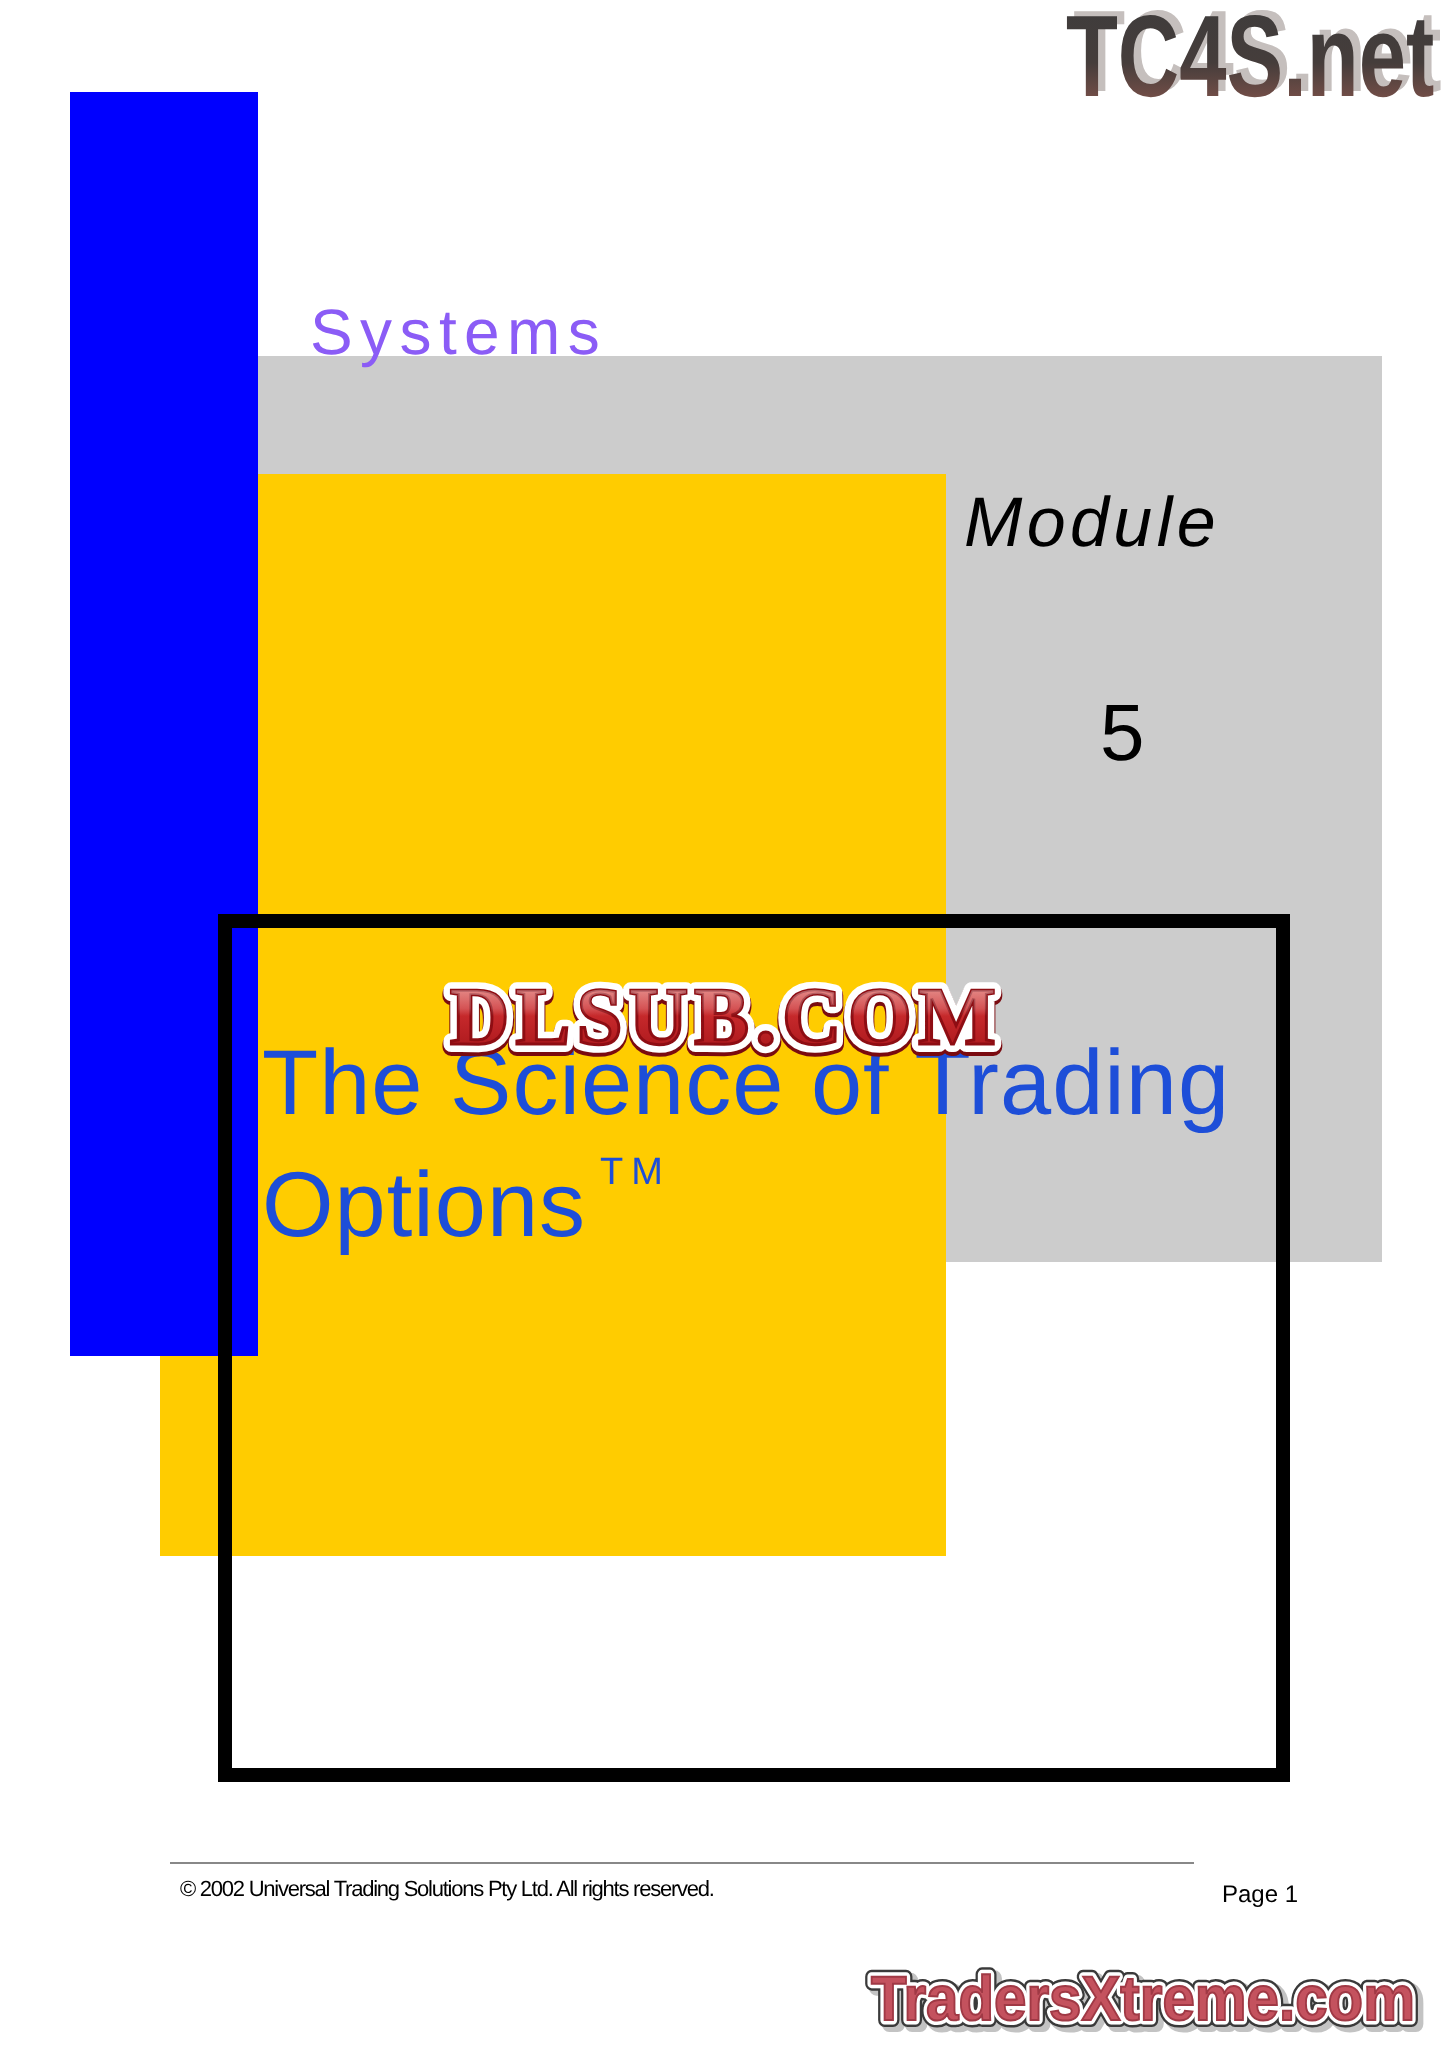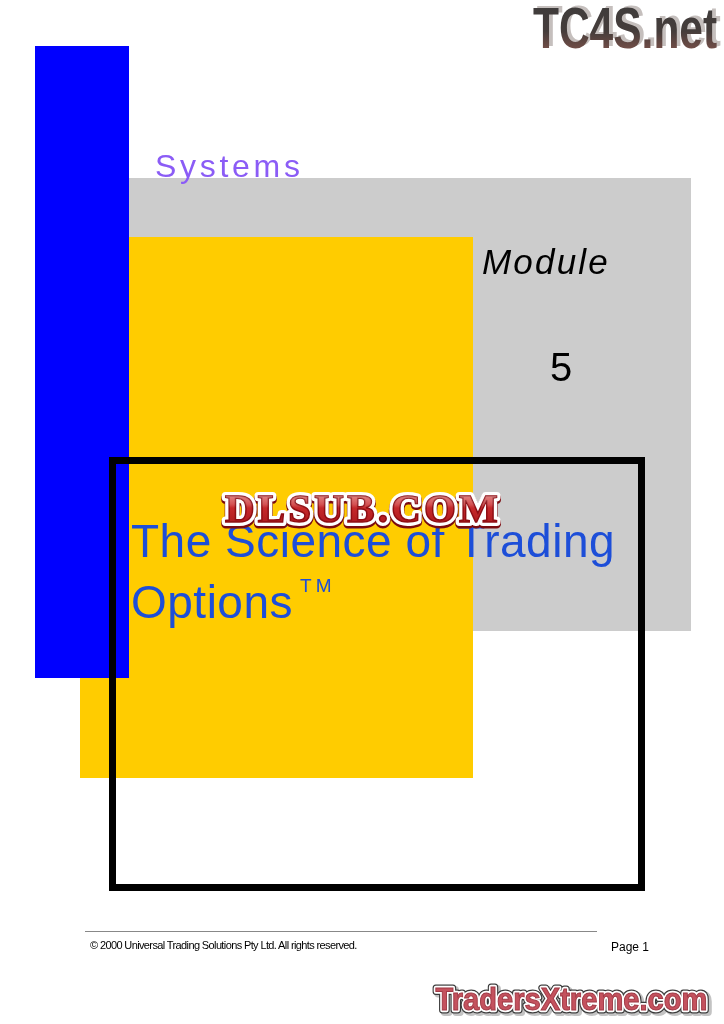--- a/index.html
+++ b/index.html
@@ -69,14 +69,14 @@
   <svg class="abs" id="txt" style="left:426px;top:975px;" width="299" height="49" viewBox="0 0 299 49">
     <g font-family="Liberation Sans" font-weight="bold" font-size="31.5" transform="scale(0.925,1)">
       <text x="10.3" y="35" fill="#555" opacity="0.35" stroke="#555" stroke-width="8" stroke-linejoin="round" transform="translate(2.5,2)">TradersXtreme.com</text>
       <text x="10.3" y="35" fill="#3a3a3a" stroke="#3a3a3a" stroke-width="7" stroke-linejoin="round">TradersXtreme.com</text>
       <text x="10.3" y="35" fill="#ffffff" stroke="#ffffff" stroke-width="4.5" stroke-linejoin="round">TradersXtreme.com</text>
       <text x="10.3" y="35" fill="#c4525e" stroke="#a03945" stroke-width="1">TradersXtreme.com</text>
     </g>
   </svg>
 
   <div class="abs" id="footline"></div>
-  <div class="abs" id="copyright">© 2000 Universal Trading Solutions Pty Ltd. All rights reserved.</div>
+  <div class="abs" id="copyright">© 2002 Universal Trading Solutions Pty Ltd. All rights reserved.</div>
   <div class="abs" id="pagenum">Page 1</div>
 
 </body></html>

